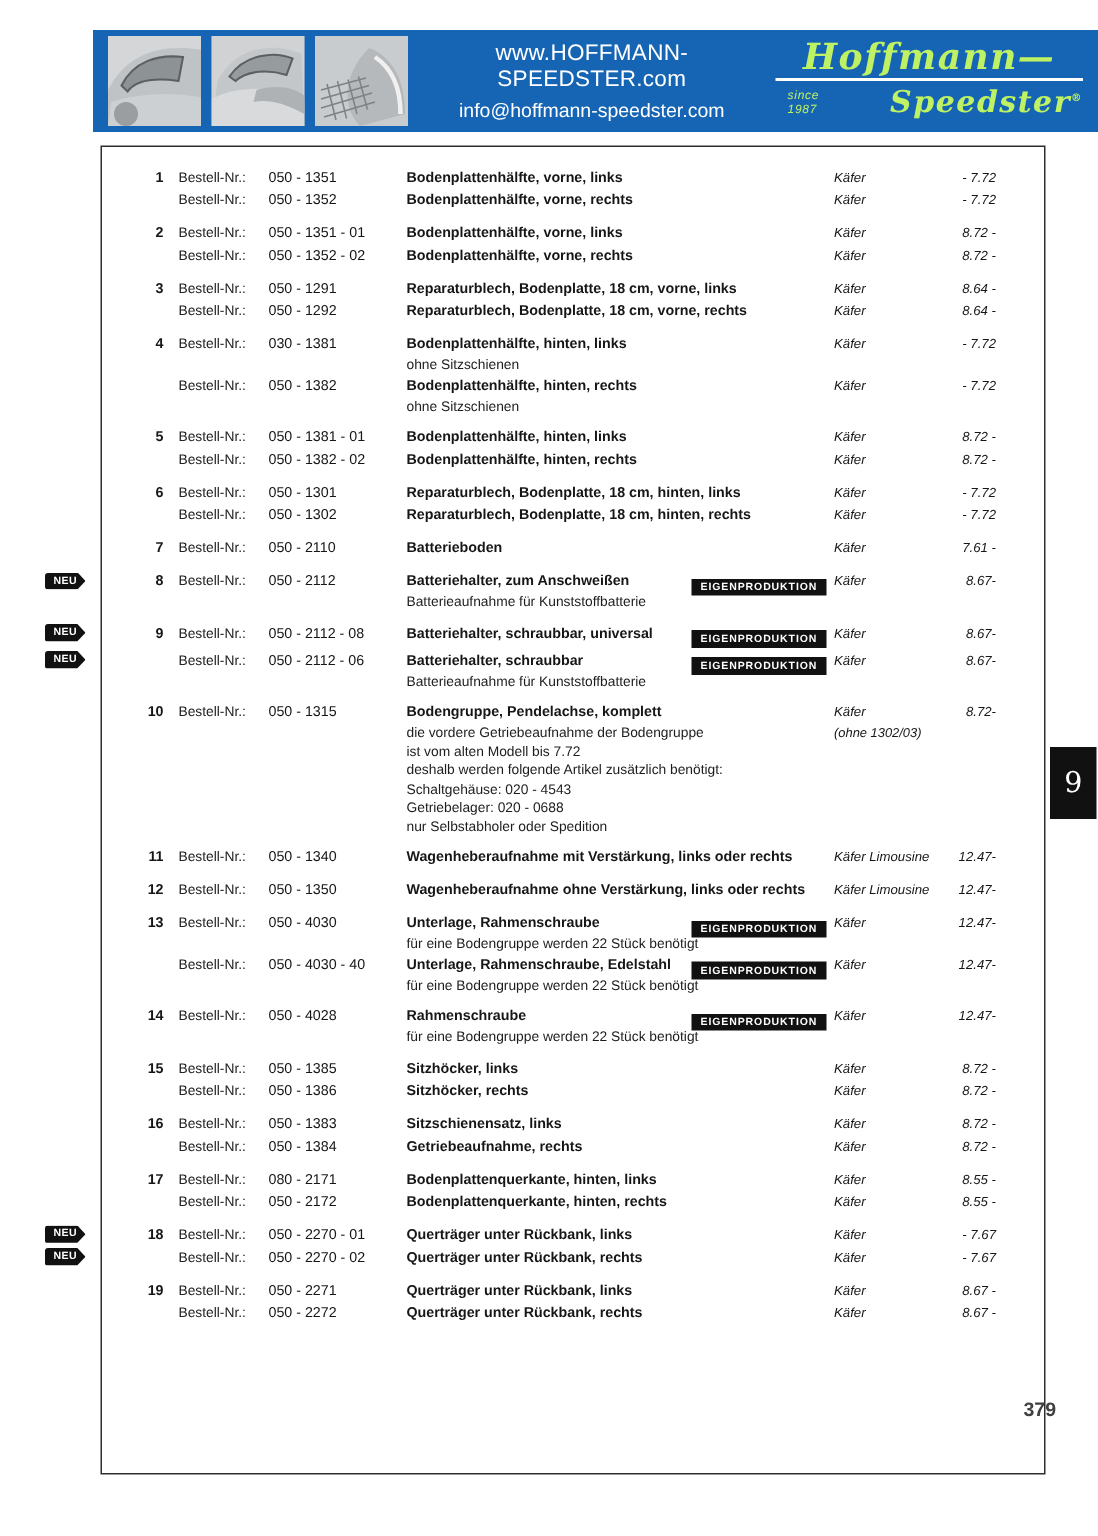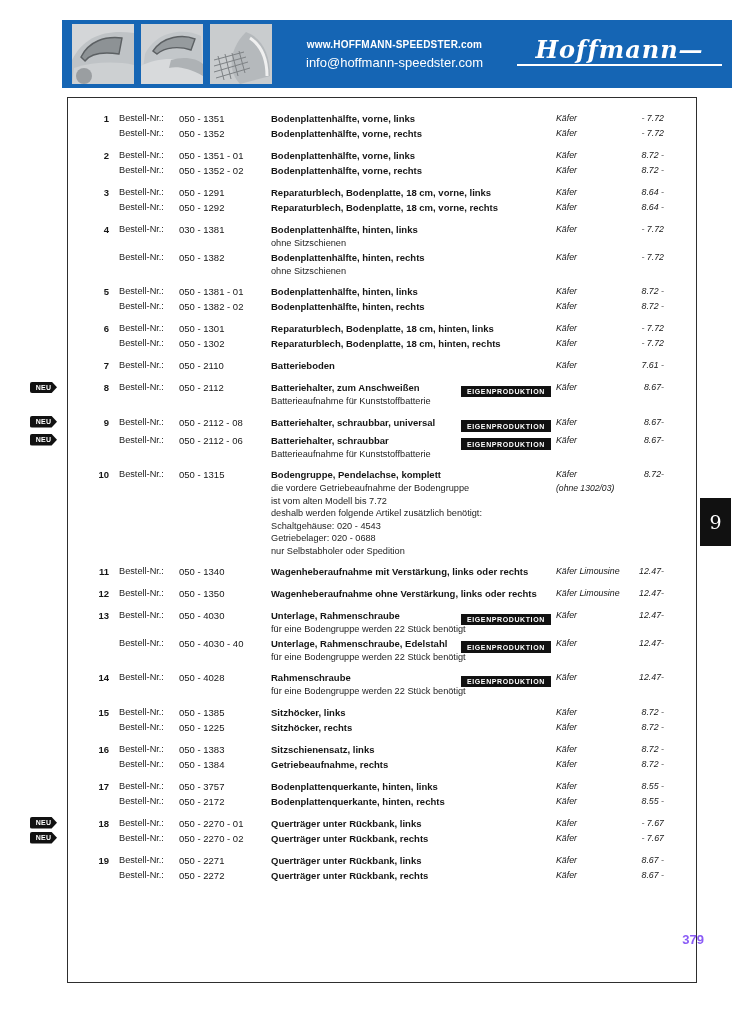--- a/index.html
+++ b/index.html
@@ -6,23 +6,23 @@
   body { background:#e8e8e8; font-family:"Liberation Sans", sans-serif; }
   .page { position:relative; width:732px; height:1024px; background:#ffffff; overflow:hidden; margin:0 auto; }
 
   
   .banner { position:absolute; left:62px; top:20px; right:0; height:68px;
             background:#1565b4; display:flex; align-items:center; }
   .photos { display:flex; gap:7px; margin-left:10px; }
   .photo { width:62px; height:60px; background:#cfd2d4; overflow:hidden; }
   .photo svg { display:block; }
   .contact { flex:1; text-align:center; color:#ffffff; }
-  .contact .web { font-size:10px; font-weight:700; letter-spacing:.2px; cursor:pointer; }
+  .contact .web { font-size:15px; font-weight:400; letter-spacing:.2px; cursor:pointer; }
   .contact .mail { font-size:13px; margin-top:5px; cursor:pointer; }
-  .logo { width:205px; margin-right:10px; color:#ffffff; position:relative; padding-bottom:4px; }
+  .logo { width:205px; margin-right:10px; color:#bef264; position:relative; padding-bottom:4px; }
   .logo-top { display:block; font-family:"DejaVu Serif", serif; font-style:italic; font-weight:bold;
               font-size:24px; text-align:center; line-height:24px; border-bottom:2.5px solid #fff;
               padding-bottom:2px; letter-spacing:1px; }
   .logo-bottom { display:flex; align-items:flex-start; margin-top:1px; }
   .logo-since { font-size:8px; font-style:italic; margin:4px 0 0 8px; letter-spacing:.5px; }
   .logo-speedster { font-family:"DejaVu Serif", serif; font-style:italic; font-weight:bold;
                     font-size:20px; line-height:20px; margin-left:28px; letter-spacing:1px; }
   .logo-reg { font-size:7px; vertical-align:super; }
 
   
@@ -46,21 +46,21 @@
          font-size:7px; font-weight:bold; letter-spacing:.3px; text-align:center; line-height:11.5px;
          border-radius:2px 0 0 2px;
          clip-path:polygon(0 0, 80% 0, 100% 50%, 80% 100%, 0 100%); }
   
   .line { margin-left:0; }
 
   
   .side-tab { position:absolute; right:1px; top:498px; width:31px; height:48px; background:#111;
               color:#fff; font-family:"DejaVu Serif", serif; font-size:19px;
               display:flex; align-items:center; justify-content:center; }
-  .page-num { position:absolute; right:28px; top:932px; font-size:13px; font-weight:bold; color:#8b5cf6; }
+  .page-num { position:absolute; right:28px; top:932px; font-size:13px; font-weight:bold; color:#404040; }
 </style>
 </head>
 <body>
 
 <div class="page">
 
   <div class="banner">
     <div class="photos">
       <div class="photo">
         <svg width="62" height="60" viewBox="0 0 62 60">
@@ -97,20 +97,24 @@
           <path d="M40,14 C52,22 57,36 57,52" fill="none" stroke="#f0f0f0" stroke-width="3"></path>
         </svg>
       </div>
     </div>
     <div class="contact">
       <div class="web">www.HOFFMANN-SPEEDSTER.com</div>
       <div class="mail">info@hoffmann-speedster.com</div>
     </div>
     <div class="logo">
       <span class="logo-top">Hoffmann—</span>
+      <div class="logo-bottom">
+        <span class="logo-since">since 1987</span>
+        <span class="logo-speedster"><span>Speedster</span><span class="logo-reg">®</span></span>
+      </div>
     </div>
   </div>
 
   <div class="box">
     <div>
         <div class="item">
           <div class="line">
             <div class="c-num">1</div>
             <div class="c-label">Bestell-Nr.:</div>
             <div class="c-part">050 - 1351</div>
@@ -450,21 +454,21 @@
             </div>
             <div class="c-badge"></div>
             <div class="c-model">
               <div>Käfer</div>
             </div>
             <div class="c-date">8.72 -</div>
           </div>
           <div class="line">
             <div class="c-num"></div>
             <div class="c-label">Bestell-Nr.:</div>
-            <div class="c-part">050 - 1225</div>
+            <div class="c-part">050 - 1386</div>
             <div class="c-main">
               <div class="desc">Sitzhöcker, rechts</div>
             </div>
             <div class="c-badge"></div>
             <div class="c-model">
               <div>Käfer</div>
             </div>
             <div class="c-date">8.72 -</div>
           </div>
         </div>
@@ -493,21 +497,21 @@
             <div class="c-model">
               <div>Käfer</div>
             </div>
             <div class="c-date">8.72 -</div>
           </div>
         </div>
         <div class="item">
           <div class="line">
             <div class="c-num">17</div>
             <div class="c-label">Bestell-Nr.:</div>
-            <div class="c-part">050 - 3757</div>
+            <div class="c-part">080 - 2171</div>
             <div class="c-main">
               <div class="desc">Bodenplattenquerkante, hinten, links</div>
             </div>
             <div class="c-badge"></div>
             <div class="c-model">
               <div>Käfer</div>
             </div>
             <div class="c-date">8.55 -</div>
           </div>
           <div class="line">

